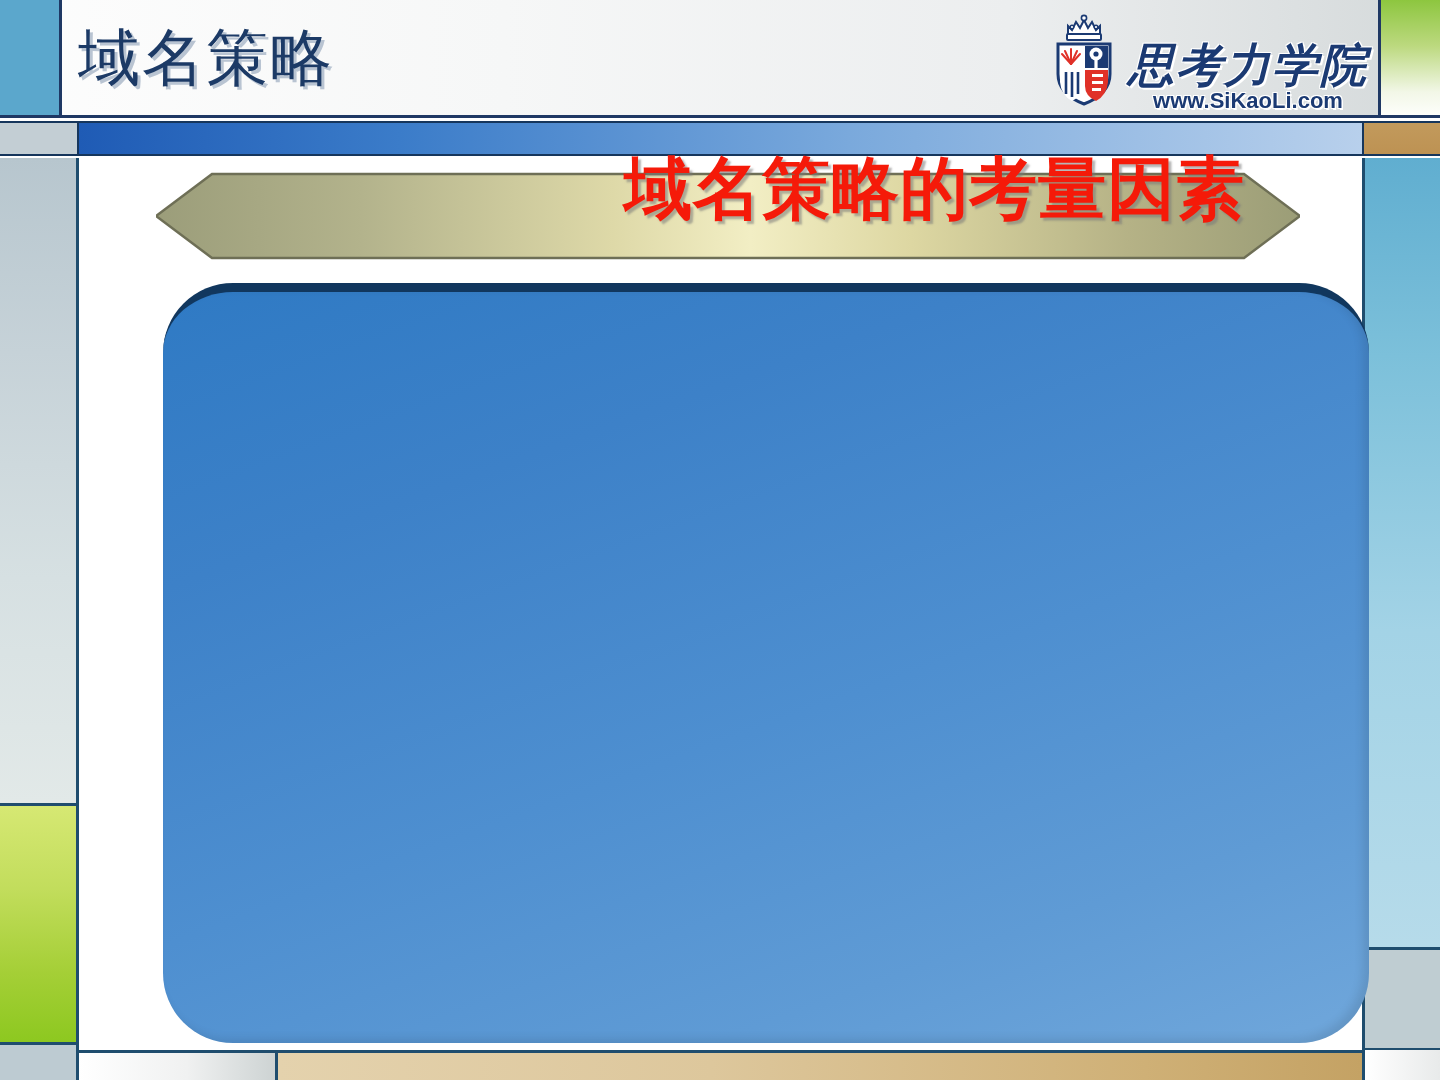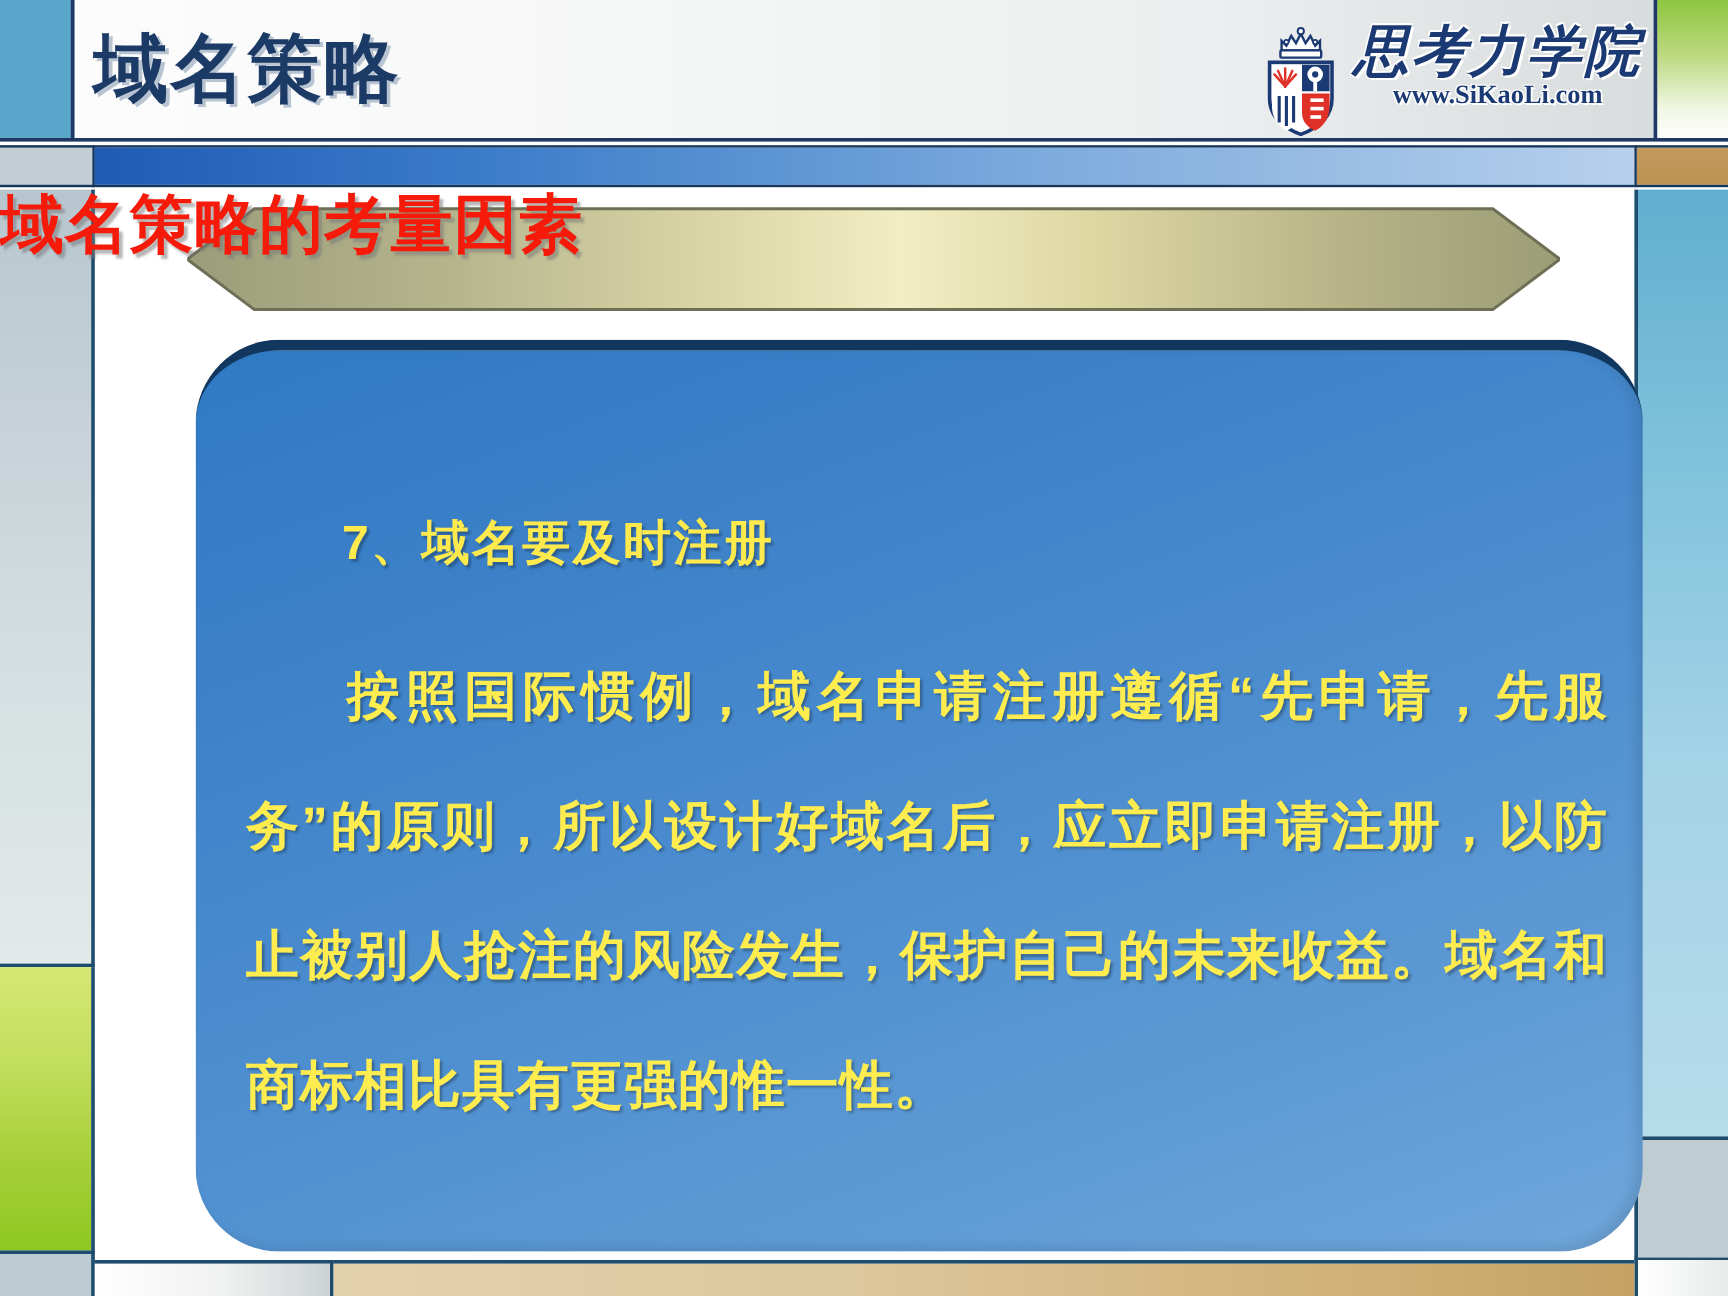--- a/index.html
+++ b/index.html
@@ -40,37 +40,36 @@
     right: 0; top: 0;
     width: 62px; height: 115px;
     background: linear-gradient(to bottom, #8dc63f 0%, #bcd97f 40%, #f2f7e7 80%, #fdfefb 100%);
     border-left: 3px solid #1f3864;
     box-sizing: border-box;
   }
   .header-title {
     position: absolute;
     left: 78px; top: 8px;
     font-size: 62px;
-    font-weight: bold;
+    font-weight: normal;
     color: #1c3a66;
     letter-spacing: 2px;
     text-shadow: 3px 3px 0 #b9c4d2;
     line-height: 100px;
     white-space: nowrap;
   }
 
   
   .logo-wrap {
     position: absolute;
-    right: 72px; top: 20px;
+    right: 72px; top: 4px;
     height: 108px;
     display: flex;
-    align-items: flex-start;
+    align-items: flex-end;
     gap: 8px;
-    font-family: Liberation Serif, serif;
   }
   .crest { width: 72px; height: 96px; }
   .logo-text-col {
     display: flex;
     flex-direction: column;
     align-items: center;
     justify-content: center;
     line-height: 1;
   }
   .logo-cn {
@@ -202,22 +201,22 @@
   .chevron-wrap {
     position: absolute;
     left: 156px; top: 172px;
     width: 1144px; height: 88px;
   }
   .chevron-wrap svg { display: block; }
   .chevron-title {
     position: absolute;
     left: 0; top: 140px;
     width: 1245px;
-    text-align: left;
-    font-size: 53px;
+    text-align: right;
+    font-size: 68px;
     font-weight: bold;
     color: #f51a09;
     letter-spacing: 1px;
     line-height: 96px;
     text-shadow: 3px 3px 2px rgba(120,120,120,0.55);
     white-space: nowrap;
   }
 
   
   .content-box {
@@ -350,18 +349,14 @@
           <stop offset="85%" stop-color="#b5b286"></stop>
           <stop offset="100%" stop-color="#9b9d77"></stop>
         </linearGradient>
       </defs>
       <polygon points="0,44 56,2 1088,2 1144,44 1088,86 56,86" fill="url(#chevGrad)" stroke="#6e6f56" stroke-width="2.5"></polygon>
     </svg>
   </div>
   <div class="chevron-title">域名策略的考量因素</div>
 
   <div class="content-box"></div>
-  <div class="content-inner">
-    <div class="body-heading">7、域名要及时注册</div>
-    <div class="body-para">按照国际惯例，域名申请注册遵循“先申请，先服务”的原则，所以设计好域名后，应立即申请注册，以防止被别人抢注的风险发生，保护自己的未来收益。域名和商标相比具有更强的惟一性。</div>
-  </div>
 
 </div>
 
 </body></html>

